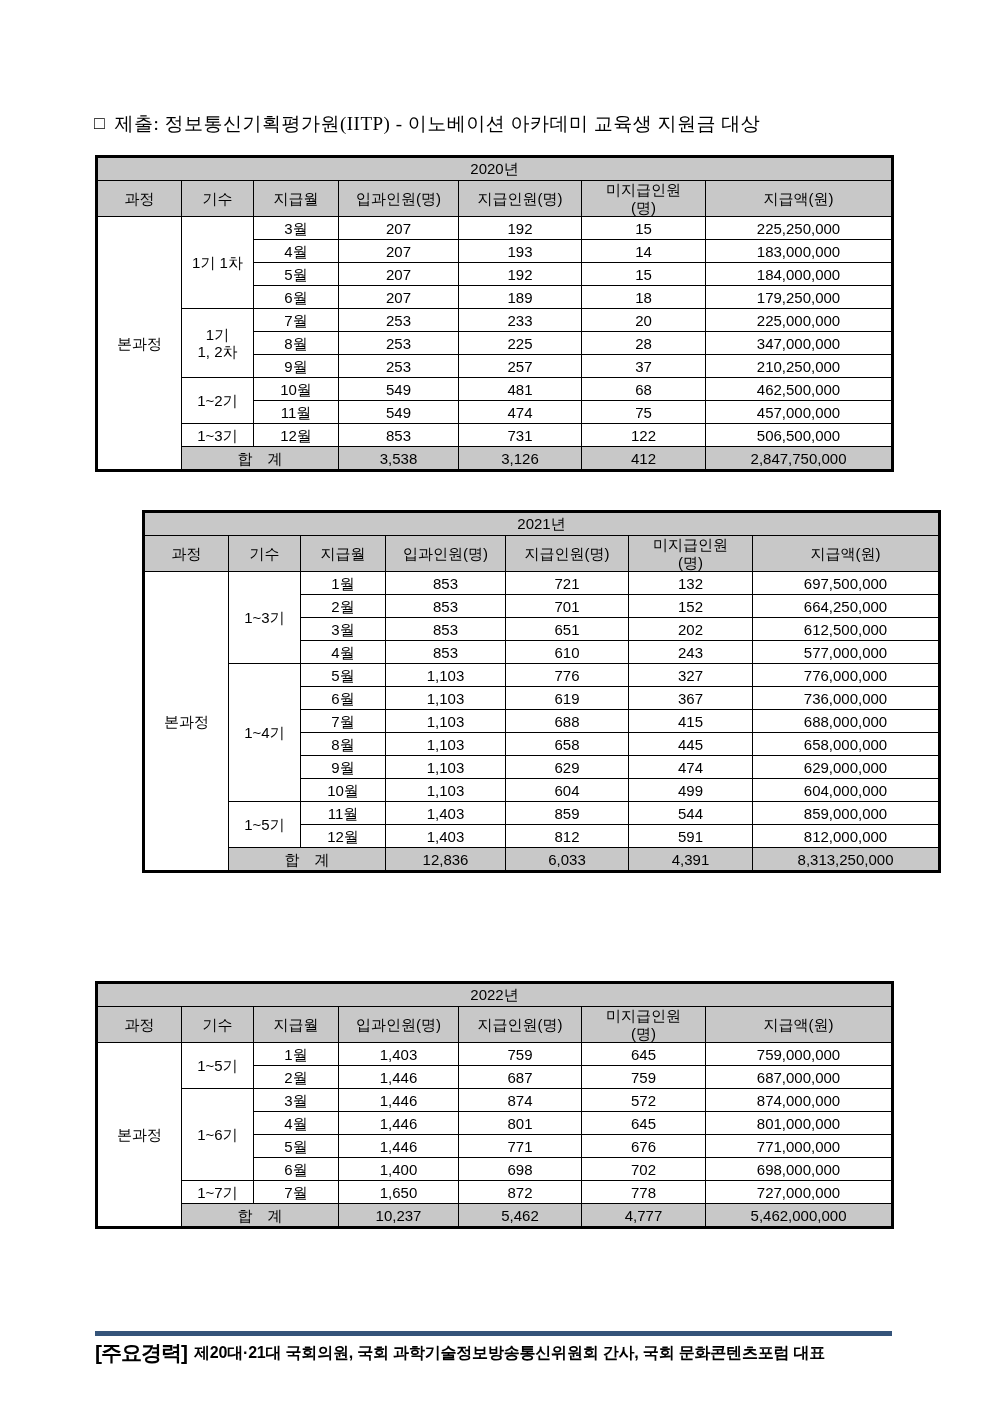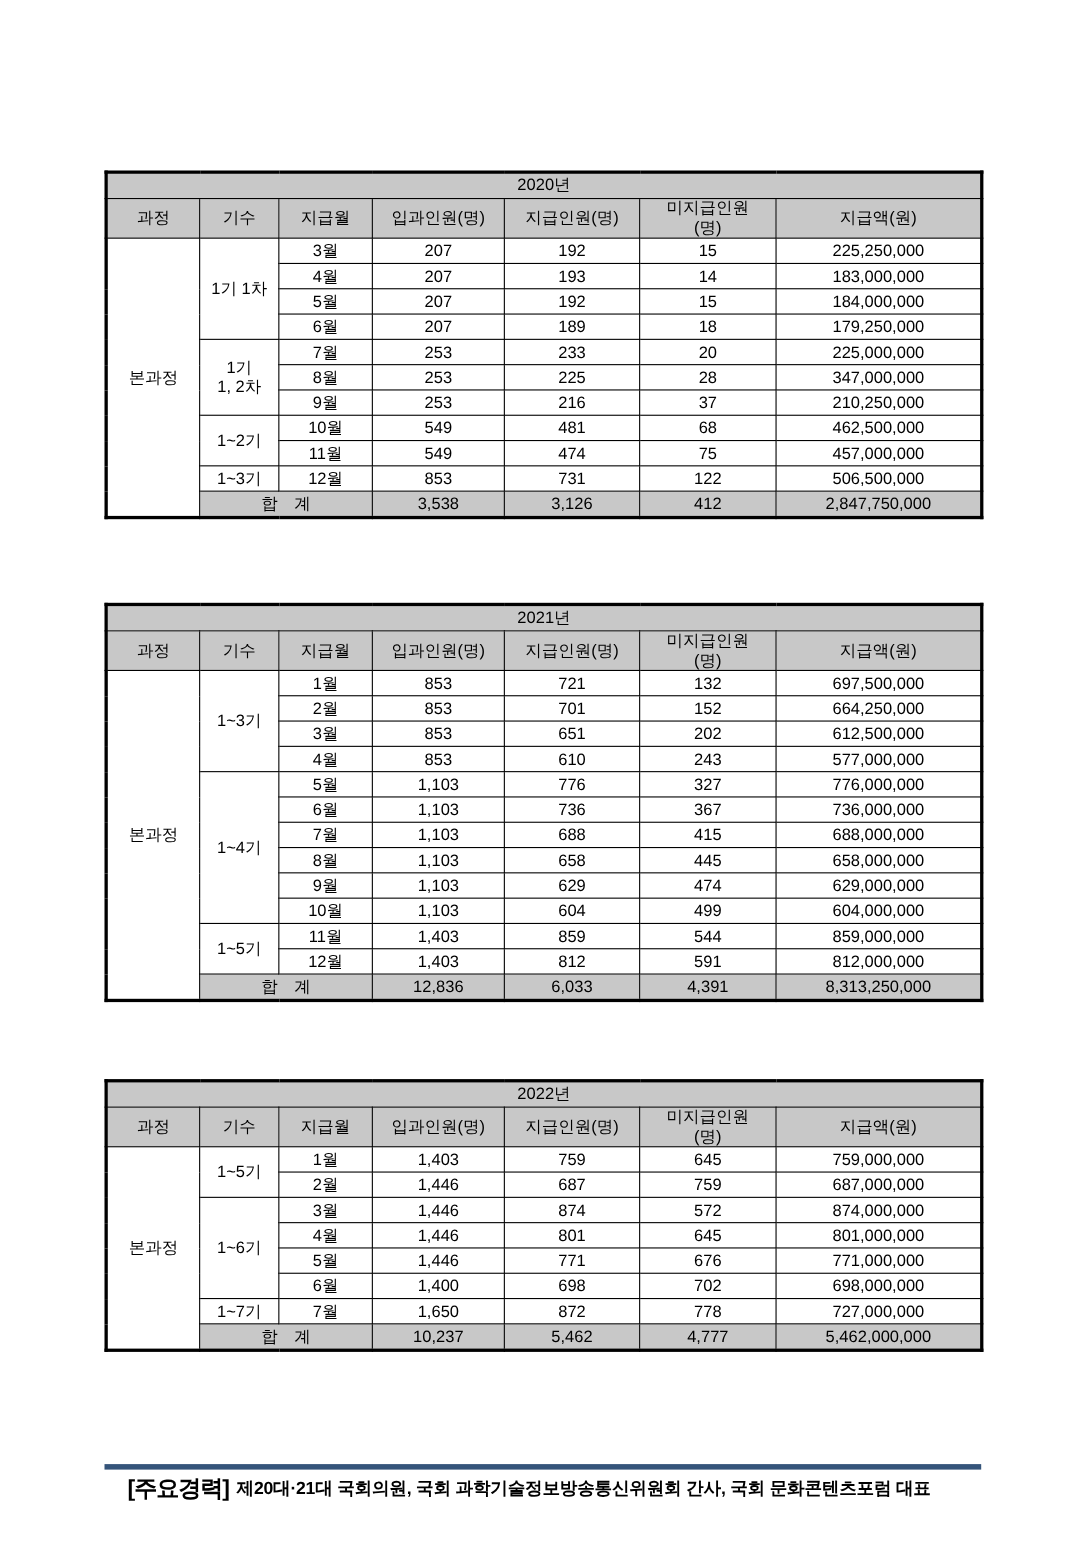--- a/index.html
+++ b/index.html
@@ -22,21 +22,21 @@
   .doc-title .chk {
     display: inline-block;
     font-size: 18px;
     margin-right: 9px;
     transform: translateY(-1px);
   }
 
   
   .tbl-wrap { position: absolute; left: 95px; width: 786px; }
   .tbl-2020 { top: 155px; }
-  .tbl-2021 { top: 548px; }
+  .tbl-2021 { top: 510px; margin-left: 47px; }
   .tbl-2022 { top: 956px; margin-top: 25px; }
 
   table.data-table {
     border-collapse: collapse; table-layout: fixed;
     width: 796px;
     border: 3px solid #000;
   }
   table.data-table td {
     border: 1px solid #000;
     text-align: center; vertical-align: middle;
@@ -56,33 +56,35 @@
   .footer {
     position: absolute; left: 95px; top: 1331px; width: 797px;
     border-top: 5px solid #35547a;
     padding-top: 3px;
     white-space: nowrap;
   }
   .footer-badge {
     font-weight: 900; font-size: 21px;
     letter-spacing: -1px;
     vertical-align: -2px;
-    margin-left: 21px;
   }
   .footer-text {
     font-weight: 700; font-size: 16px;
     margin-left: 7px;
     letter-spacing: -0.2px;
   }
 </style>
 </head>
 <body>
 
 <div class="page">
 
+  <div class="doc-title">
+    <span class="chk">□</span><span>제출: 정보통신기획평가원(IITP) - 이노베이션 아카데미 교육생 지원금 대상</span>
+  </div>
 
   <div class="tbl-wrap tbl-2020" id="table-0">
       <table class="data-table">
         <colgroup>
           <col style="width: 85px;">
           <col style="width: 72px;">
           <col style="width: 85px;">
           <col style="width: 120px;">
           <col style="width: 123px;">
           <col style="width: 124px;">
@@ -144,21 +146,21 @@
           <tr>
             <td>8월</td>
             <td>253</td>
             <td>225</td>
             <td>28</td>
             <td>347,000,000</td>
           </tr>
           <tr>
             <td>9월</td>
             <td>253</td>
-            <td>216</td>
+            <td>257</td>
             <td>37</td>
             <td>210,250,000</td>
           </tr>
           <tr>
             <td class="cohort-cell" rowspan="2">1~2기</td>
             <td>10월</td>
             <td>549</td>
             <td>481</td>
             <td>68</td>
             <td>462,500,000</td>
@@ -247,21 +249,21 @@
             <td class="cohort-cell" rowspan="6">1~4기</td>
             <td>5월</td>
             <td>1,103</td>
             <td>776</td>
             <td>327</td>
             <td>776,000,000</td>
           </tr>
           <tr>
             <td>6월</td>
             <td>1,103</td>
-            <td>736</td>
+            <td>619</td>
             <td>367</td>
             <td>736,000,000</td>
           </tr>
           <tr>
             <td>7월</td>
             <td>1,103</td>
             <td>688</td>
             <td>415</td>
             <td>688,000,000</td>
           </tr>

